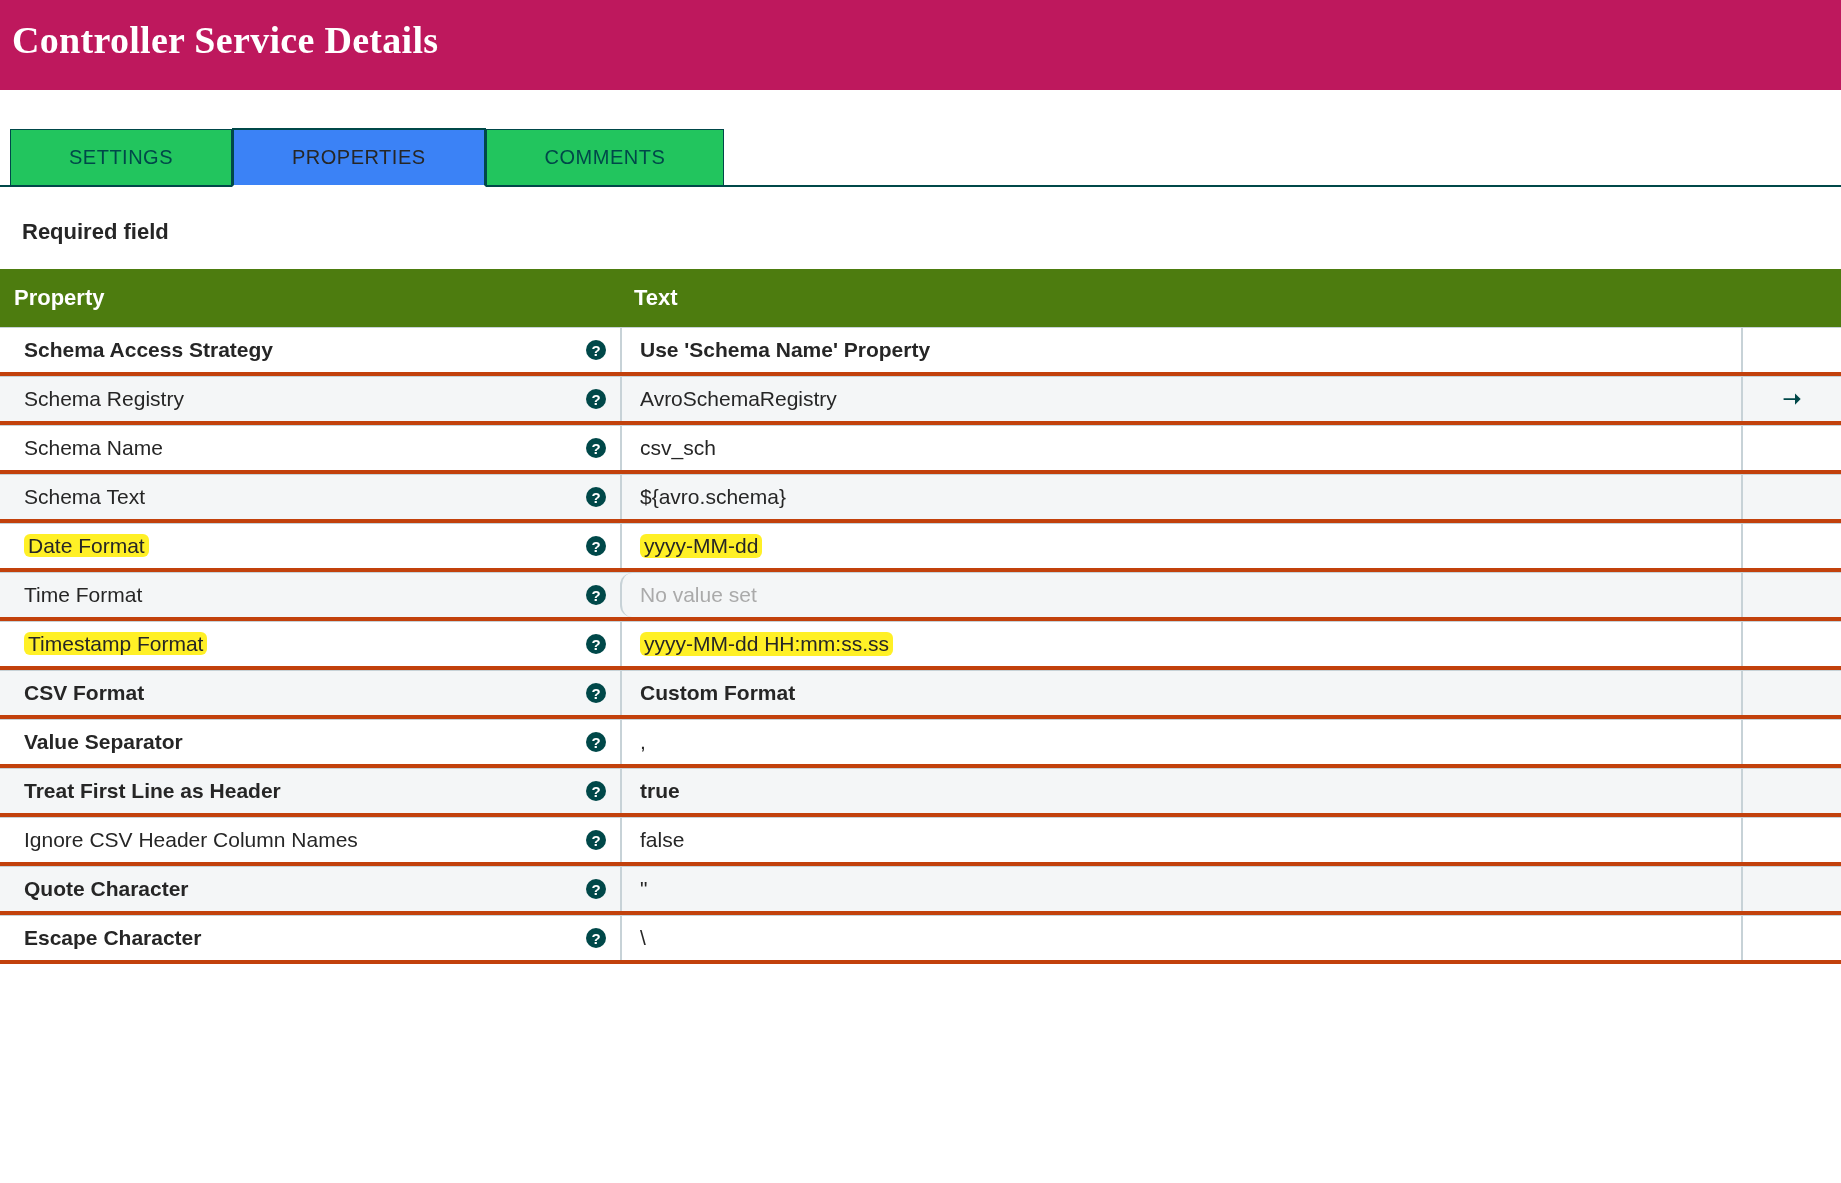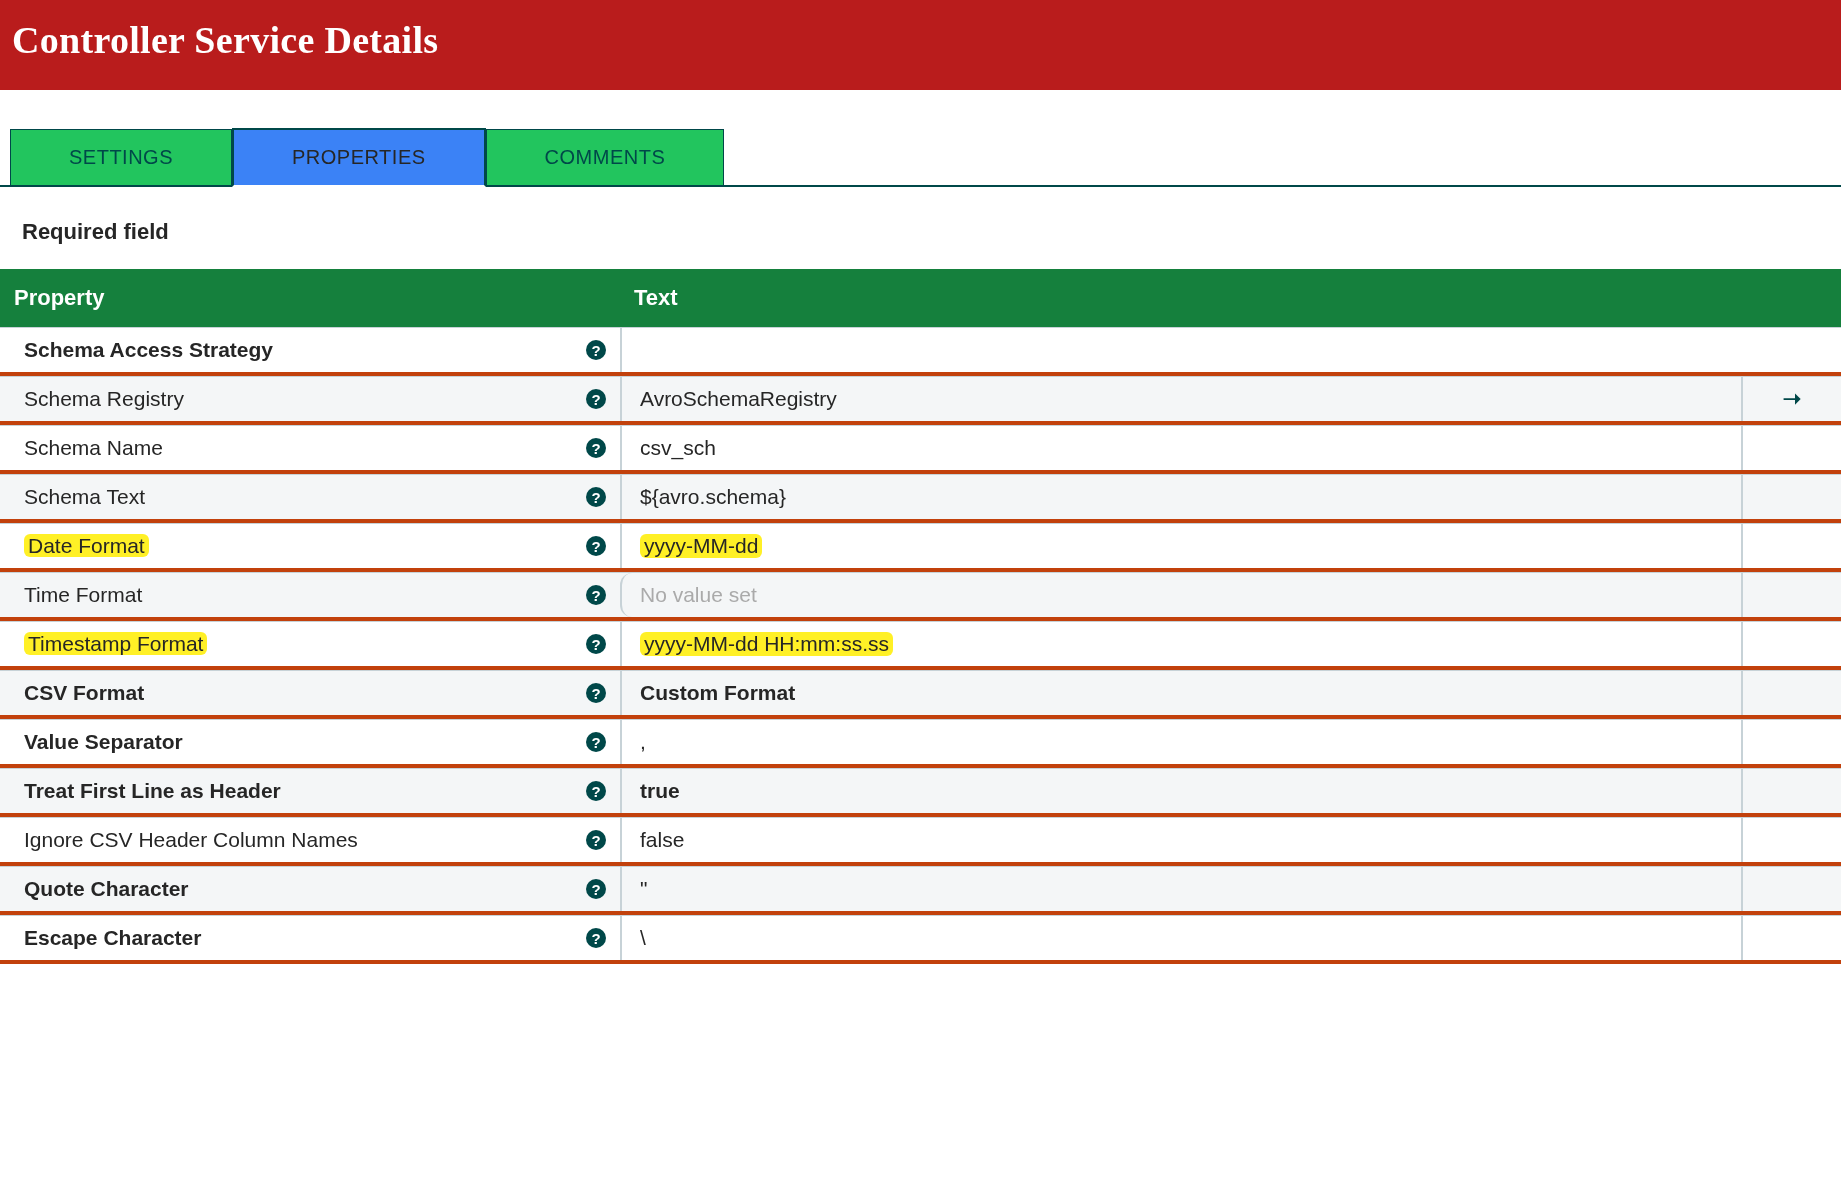--- a/index.html
+++ b/index.html
@@ -3,21 +3,21 @@
   <meta charset="utf-8">
   <style>
     * { box-sizing: border-box; margin: 0; padding: 0; }
     body {
       font-family: "Helvetica Neue", Arial, sans-serif;
       font-size: 20px;
       color: #262626;
       background: #fff;
     }
     .header-bar {
-      background: #b91c1c;
+      background: #be185d;
       color: #fff;
       padding: 18px 12px 28px 12px;
     }
     .header-bar h1 {
       font-family: Georgia, "Times New Roman", serif;
       font-weight: 700;
       font-size: 38px;
       letter-spacing: 0.3px;
     }
     .content {
@@ -51,21 +51,21 @@
     }
     .section-heading {
       font-size: 22px;
       font-weight: 700;
       color: #262626;
       padding: 32px 22px 24px 22px;
     }
     .table-wrap { width: 100%; }
     .table-head {
       display: flex;
-      background: #15803d;
+      background: #4d7c0f;
       color: #fff;
       font-weight: 700;
       font-size: 22px;
     }
     .col-prop {
       flex: 0 0 620px;
       padding: 16px 14px;
     }
     .col-val {
       flex: 1 1 auto;
@@ -162,20 +162,23 @@
       <div class="col-prop">Property</div>
       <div class="col-val">Text</div>
       <div class="col-act"></div>
     </div>
     <div id="rows">
         <div class="row">
           <div class="label-wrap">
             <div class="prop-label bold"><span>Schema Access Strategy</span></div>
             <div class="help-icon">?</div>
           </div>
+          <div class="value-wrap bold">
+            <span class="val-text">Use 'Schema Name' Property</span>
+          </div>
           <div class="action-wrap"></div>
         </div>
         <div class="row alt">
           <div class="label-wrap">
             <div class="prop-label"><span>Schema Registry</span></div>
             <div class="help-icon">?</div>
           </div>
           <div class="value-wrap">
             <span class="val-text">AvroSchemaRegistry</span>
           </div>

